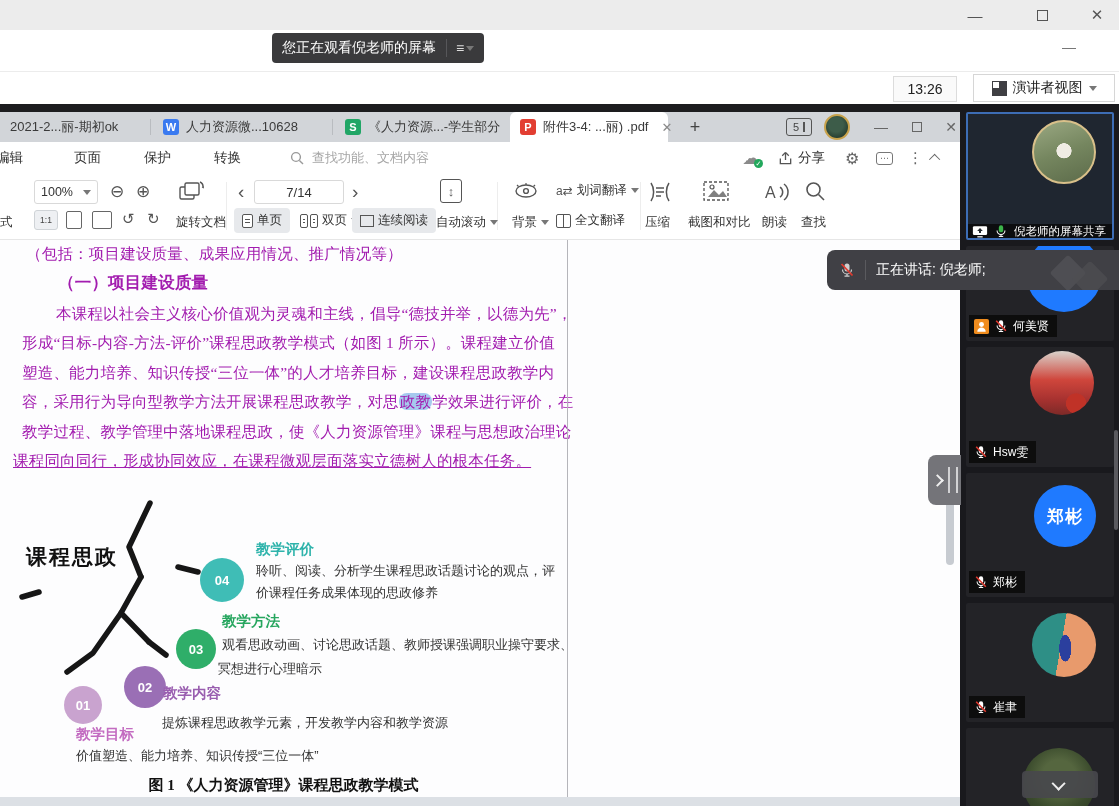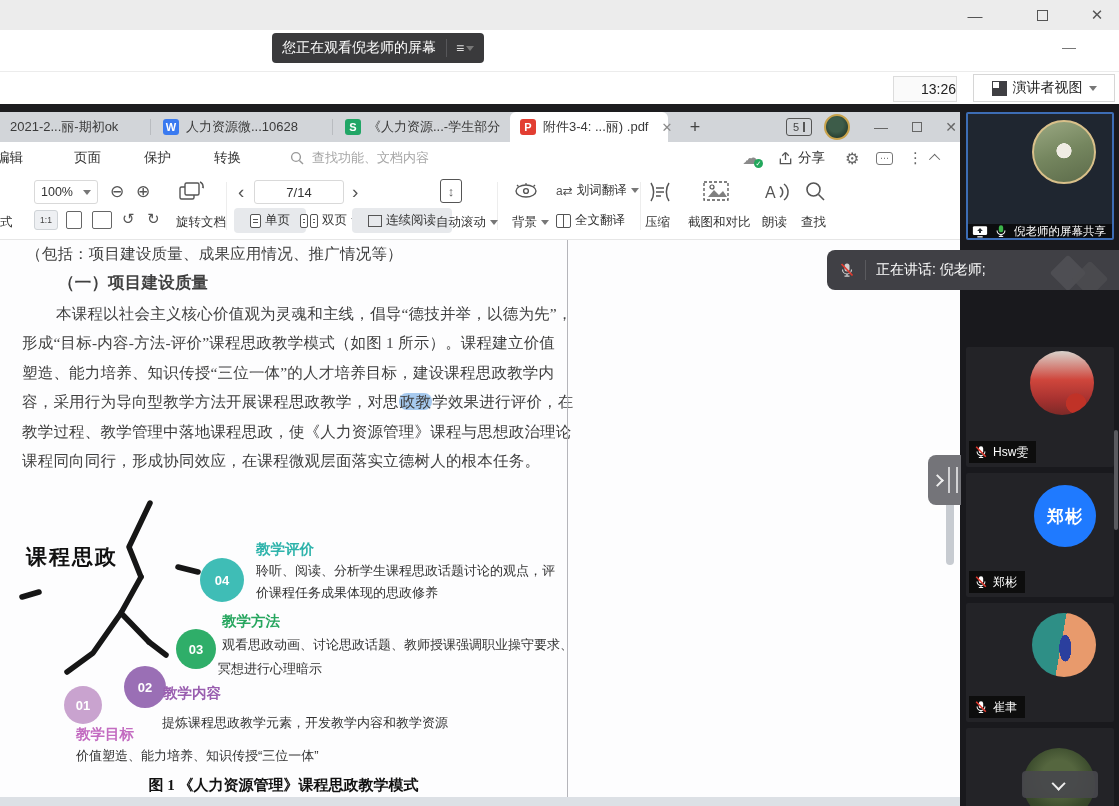--- a/index.html
+++ b/index.html
@@ -12,21 +12,21 @@
   .os-btn{position:absolute;top:0;width:44px;height:30px;display:flex;align-items:center;justify-content:center;color:#555;font-size:15px;}
   .os-max-glyph{width:11px;height:11px;border:1.4px solid #555;}
   
   .topband{position:absolute;left:0;top:30px;width:1119px;height:74px;background:#fff;border-bottom:0;}
   .hairline{position:absolute;left:0;top:71px;width:1119px;height:1px;background:#ececec;}
   .share-banner{position:absolute;left:272px;top:33px;height:30px;background:#3a3a3c;border-radius:4px;
     display:flex;align-items:center;padding:0 10px;color:#fff;font-size:14px;gap:10px;}
   .banner-menu{display:flex;align-items:center;gap:2px;color:#ddd;font-size:14px;border-left:1px solid #57575a;padding-left:9px;height:18px;}
   .caret-down{width:0;height:0;border-left:4px solid transparent;border-right:4px solid transparent;border-top:5px solid #777;}
   .time-box{position:absolute;left:893px;top:76px;width:64px;height:26px;background:#fafafa;border:1px solid #dcdcdc;
-    display:flex;align-items:center;justify-content:flex-end;font-size:14px;color:#222;}
+    display:flex;align-items:center;justify-content:center;font-size:14px;color:#222;}
   .view-box{position:absolute;left:973px;top:74px;width:142px;height:28px;background:#fff;border:1px solid #d6d6d6;
     display:flex;align-items:center;justify-content:center;gap:6px;font-size:14px;color:#222;}
   .view-icon{width:15px;height:15px;background:#3f3f43;position:relative;}
   .view-icon::after{content:"";position:absolute;left:1px;top:1px;width:6px;height:6px;background:#fff;}
   .mini-dash{position:absolute;left:1056px;top:40px;width:26px;height:14px;display:flex;align-items:center;justify-content:center;color:#777;font-size:14px;}
   
   .black-strip{position:absolute;left:0;top:104px;width:960px;height:8px;background:#1d1d1f;}
   .tabbar{position:absolute;left:0;top:112px;width:960px;height:30px;background:#d2d5d9;font-size:13px;color:#3a3a3a;}
   .tab{position:absolute;top:0;height:30px;display:flex;align-items:center;gap:7px;padding:0 10px;white-space:nowrap;}
   .tab-sep{position:absolute;top:7px;width:1px;height:16px;background:#b9bcc0;}
@@ -48,40 +48,40 @@
   .icon-svg{display:inline-block;vertical-align:middle;}
   .cloud-wrap{position:relative;font-size:18px;color:#8a8a8a;line-height:1;}
   .cloud-wrap i{position:absolute;right:-3px;bottom:-1px;width:9px;height:9px;border-radius:50%;background:#22a85c;color:#fff;
     font-style:normal;font-size:7px;display:flex;align-items:center;justify-content:center;}
   .comment-icon{width:17px;height:13px;border:1.4px solid #777;border-radius:3px;display:flex;align-items:center;justify-content:center;color:#777;font-size:9px;line-height:0;}
   .chev{display:inline-block;width:8px;height:8px;border-left:1.6px solid #666;border-top:1.6px solid #666;}
   .chev-up{transform:rotate(45deg) translateY(2px);}
   
   .toolbar{position:absolute;left:0;top:174px;width:960px;height:66px;background:#fff;border-bottom:1px solid #e6e6e6;font-size:12.5px;color:#333;}
   .tbi{position:absolute;display:flex;align-items:center;gap:4px;white-space:nowrap;}
-  .pill{background:#e7e9ec;border-radius:4px;padding:4px 16px;}
+  .pill{background:#e7e9ec;border-radius:4px;padding:4px 8px;}
   .boxed{border:1px solid #d9d9d9;border-radius:3px;background:#fff;}
   .glyph{color:#555;font-size:17px;line-height:1;}
   .vsep{position:absolute;top:8px;width:1px;height:48px;background:#ededed;}
   .icon-page{width:11px;height:14px;border:1.3px solid #555;border-radius:2px;position:relative;background:#fff;}
   .icon-page::after{content:"";position:absolute;left:2px;top:4px;right:2px;border-top:1.2px solid #555;box-shadow:0 3px 0 #555;}
   .icon-cont{width:14px;height:12px;border-top:1.4px solid #555;border-bottom:1.4px solid #555;position:relative;}
   .icon-cont::before,.icon-cont::after{content:"";position:absolute;top:-1px;bottom:-1px;width:1.4px;background:#555;}
   .icon-cont::before{left:0;} .icon-cont::after{right:0;}
   .icon-autoscroll{width:22px;height:24px;border:1.4px solid #555;border-radius:3px;display:flex;align-items:center;justify-content:center;color:#555;font-size:13px;}
   .icon-11{width:24px;height:20px;border:1px solid #cfd3d7;background:#eef0f3;border-radius:3px;font-size:8.5px;color:#444;display:flex;align-items:center;justify-content:center;}
   .icon-fitbox{width:20px;height:18px;border:1.3px solid #666;border-radius:2px;}
   .icon-booktrans{width:15px;height:14px;border:1.3px solid #555;border-radius:2px;position:relative;}
   .icon-booktrans::after{content:"";position:absolute;left:6px;top:0;bottom:0;width:1.2px;background:#555;}
   .label-under{position:absolute;font-size:12.5px;color:#333;white-space:nowrap;}
   
   .canvas{position:absolute;left:0;top:240px;width:960px;height:566px;background:#fdfdfe;}
   .page-edge{position:absolute;left:567px;top:0;width:1px;height:557px;background:#b5b5ba;}
   .canvas-bottom{position:absolute;left:0;top:557px;width:960px;height:9px;background:#dce0e5;}
-  .doc-line{position:absolute;font-family:"Liberation Serif","DejaVu Serif",serif;font-size:15.5px;letter-spacing:0.2px;color:#404040;white-space:nowrap;}
+  .doc-line{position:absolute;font-family:"Liberation Serif","DejaVu Serif",serif;font-size:15.5px;letter-spacing:0.2px;color:#a21caf;white-space:nowrap;}
   .doc-bold{font-weight:bold;font-size:16.5px;}
   .hl{padding:0 1px;border-radius:8px;}
   .diag-title{position:absolute;font-size:21px;font-weight:bold;color:#111;letter-spacing:2px;}
   .diag-circle{position:absolute;border-radius:50%;color:#fff;font-weight:bold;font-size:13px;display:flex;align-items:center;justify-content:center;}
   .diag-heading{position:absolute;font-size:14.5px;font-weight:bold;white-space:nowrap;}
   .diag-body{position:absolute;font-size:13px;color:#333;white-space:nowrap;}
   .caption{position:absolute;left:0;top:536px;width:567px;text-align:center;
     font-family:"Liberation Serif","DejaVu Serif",serif;font-weight:bold;font-size:15px;color:#111;}
   .doc-scroll{position:absolute;left:946px;top:257px;width:8px;height:68px;background:#c7cbd1;border-radius:4px;}
   
@@ -332,21 +332,21 @@
   </div>
 
   <div class="canvas">
     <div class="doc-line" style="left:26px;top:4px;"><span>（包括：项目建设质量、成果应用情况、推广情况等）</span></div>
     <div class="doc-line doc-bold" style="left:58px;top:32px;"><span>（一）项目建设质量</span></div>
     <div class="doc-line" style="left:56px;top:64px;"><span>本课程以社会主义核心价值观为灵魂和主线，倡导“德技并举，以德为先”，</span></div>
     <div class="doc-line" style="left:22px;top:93px;"><span>形成“目标-内容-方法-评价”课程思政教学模式（如图 1 所示）。课程建立价值</span></div>
     <div class="doc-line" style="left:22px;top:123px;"><span>塑造、能力培养、知识传授“三位一体”的人才培养目标，建设课程思政教学内</span></div>
     <div class="doc-line" style="left:22px;top:152px;"><span>容，采用行为导向型教学方法开展课程思政教学，对思</span><span class="hl" style="background: rgb(166, 201, 238);"><span>政教</span></span><span>学效果进行评价，在</span></div>
     <div class="doc-line" style="left:22px;top:182px;"><span>教学过程、教学管理中落地课程思政，使《人力资源管理》课程与思想政治理论</span></div>
-    <div class="doc-line" style="left:22px;top:211px;"><span>课程同向同行，形成协同效应，在课程微观层面落实立德树人的根本任务。</span></div>
+    <div class="doc-line" style="left:13px;top:211px;text-decoration:underline;"><span>课程同向同行，形成协同效应，在课程微观层面落实立德树人的根本任务。</span></div>
 
     <div class="diag-title" style="left:26px;top:303px;"><span>课程思政</span></div>
     <svg class="abs" style="left:8px;top:255px;" width="220" height="220" viewBox="0 0 220 220">
       <g fill="none" stroke="#161616" stroke-width="5.5" stroke-linecap="round" stroke-linejoin="round">
         <path d="M142 8 L121 52 L133 82"></path>
         <path d="M133 82 L113 118 L141 147"></path>
         <path d="M113 118 L85 158 L59 177"></path>
         <path d="M170 72 L190 77"></path>
         <path d="M14 102 L31 97"></path>
         <path d="M141 147 L158 160"></path>
@@ -400,20 +400,38 @@
         <svg width="14" height="14" viewBox="0 0 16 16">
             <rect x="5.5" y="1.5" width="5" height="8" rx="2.5" fill="#3cb54a"></rect>
             <path d="M3.5 7.5a4.5 4.5 0 0 0 9 0" fill="none" stroke="#fff" stroke-width="1.2"></path>
             <line x1="8" y1="12" x2="8" y2="14" stroke="#fff" stroke-width="1.2"></line>
             <line x1="5.5" y1="14.2" x2="10.5" y2="14.2" stroke="#fff" stroke-width="1.2"></line>
           </svg>
         <span>倪老师的屏幕共享</span>
       </div>
     </div>
 
+    <div class="tile" style="top:142px;height:95px;">
+      <div class="avatar" style="left:60px;top:-10px;width:76px;height:76px;background:#1f7aff;"></div>
+      <div class="tile-label">
+        <svg width="15" height="15" viewBox="0 0 16 16">
+            <rect width="16" height="16" rx="2" fill="#f08c1e"></rect>
+            <circle cx="8" cy="5.8" r="2.6" fill="#fff"></circle>
+            <path d="M3.5 13.5 a4.5 4.5 0 0 1 9 0 z" fill="#fff"></path>
+          </svg>
+        <svg width="14" height="14" viewBox="0 0 16 16">
+            <rect x="5.5" y="1.5" width="5" height="8" rx="2.5" fill="#fff"></rect>
+            <path d="M3.5 7.5a4.5 4.5 0 0 0 9 0" fill="none" stroke="#fff" stroke-width="1.2"></path>
+            <line x1="8" y1="12" x2="8" y2="14" stroke="#fff" stroke-width="1.2"></line>
+            <line x1="5.5" y1="14.2" x2="10.5" y2="14.2" stroke="#fff" stroke-width="1.2"></line>
+            <line x1="2.5" y1="2" x2="13.5" y2="13.5" stroke="#e03a2f" stroke-width="1.8"></line>
+          </svg>
+        <span>何美贤</span>
+      </div>
+    </div>
 
     <div class="tile" style="top:243px;height:120px;">
       <div class="avatar" style="left:64px;top:4px;width:64px;height:64px;
         background:radial-gradient(circle at 72% 82%,#c03227 0 14%,rgba(0,0,0,0) 15%),linear-gradient(180deg,#d9d3cc 0%,#cf463c 45%,#a83230 75%,#7d2a28 100%);"></div>
       <div class="tile-label">
         <svg width="14" height="14" viewBox="0 0 16 16">
             <rect x="5.5" y="1.5" width="5" height="8" rx="2.5" fill="#fff"></rect>
             <path d="M3.5 7.5a4.5 4.5 0 0 0 9 0" fill="none" stroke="#fff" stroke-width="1.2"></path>
             <line x1="8" y1="12" x2="8" y2="14" stroke="#fff" stroke-width="1.2"></line>
             <line x1="5.5" y1="14.2" x2="10.5" y2="14.2" stroke="#fff" stroke-width="1.2"></line>

